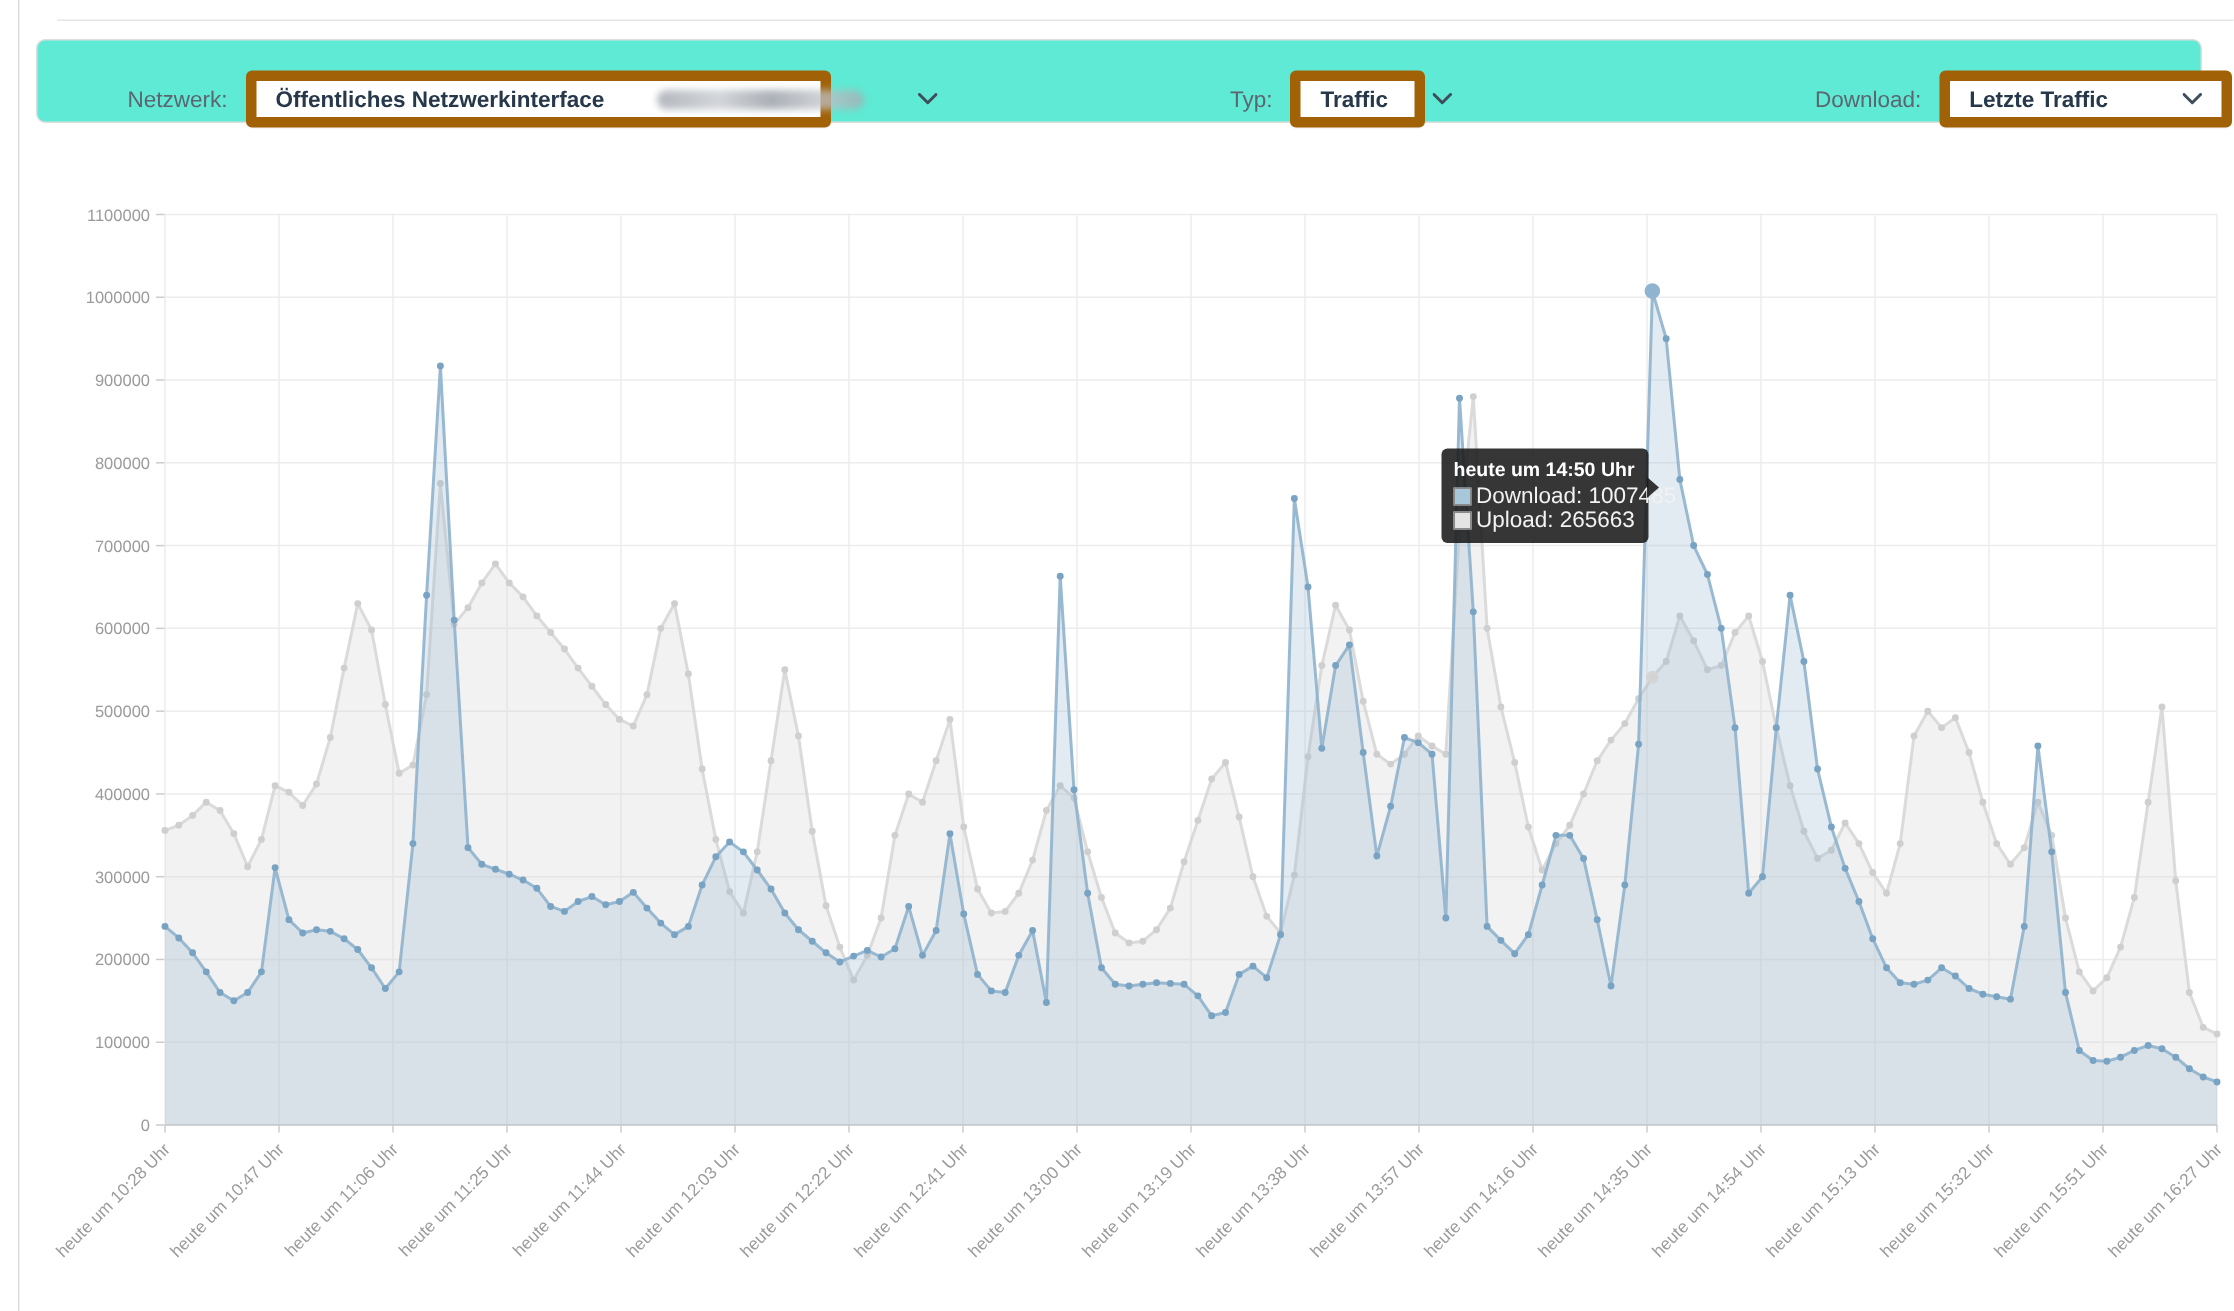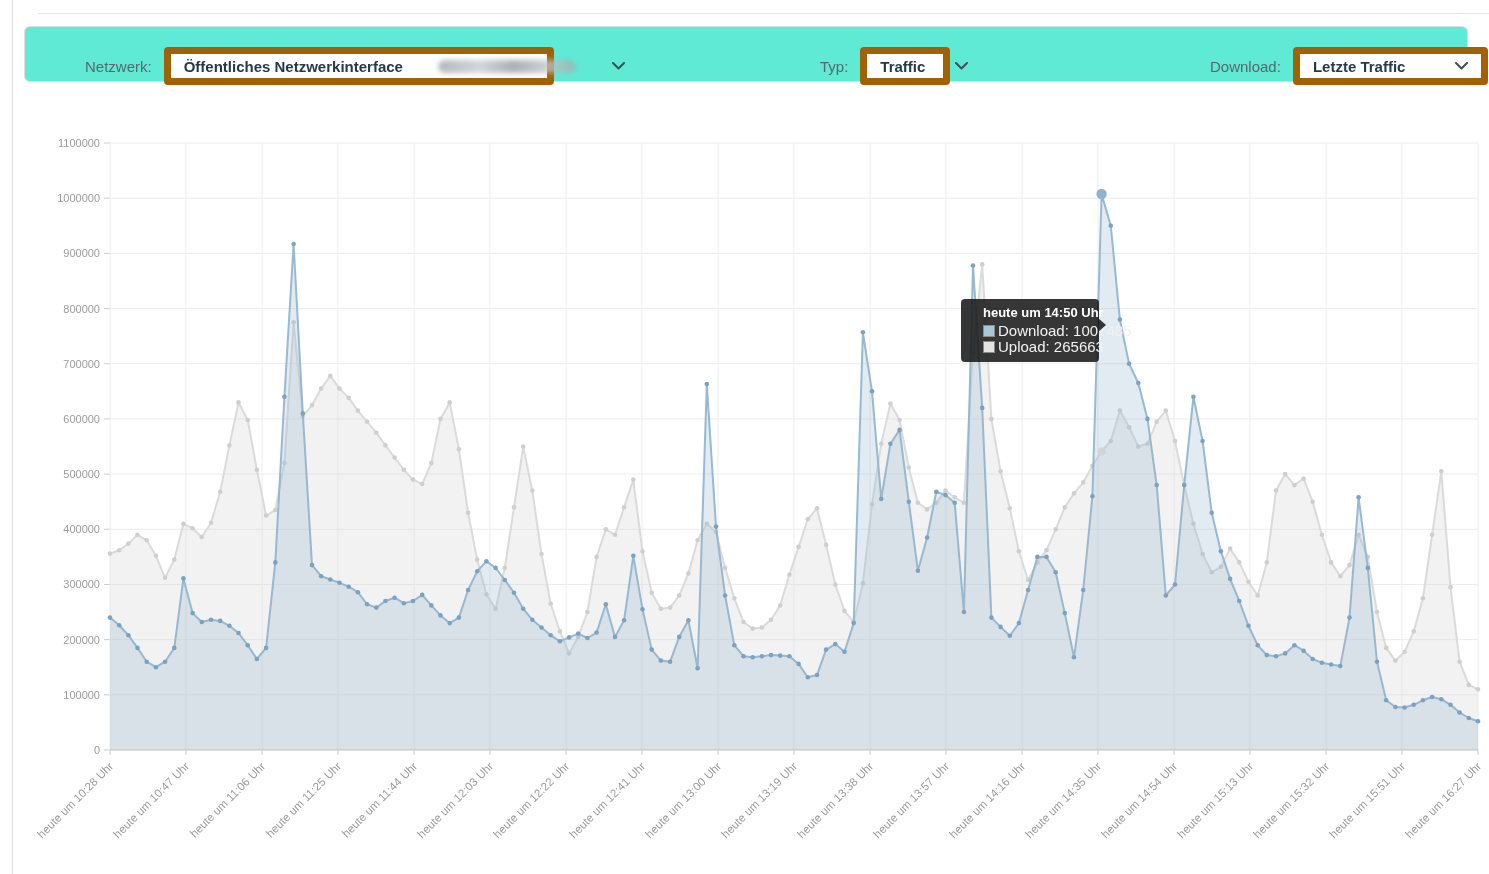--- a/index.html
+++ b/index.html
@@ -27,21 +27,21 @@
                border-radius:7px; background:linear-gradient(90deg,#9aa0a8,#c4c8cd 30%,#8f959e 55%,#c0c4c9 80%,#a6abb2);
                filter:blur(2.5px); opacity:0.75; flex:none; }
   .chev { flex:none; margin-left:auto; }
   .dd-network .chev { margin-left:2px; }
 
   
   #chart-host { position:absolute; left:0; top:0; width:1489px; height:874px; }
 
   
   .tooltip { position:absolute; left:961px; top:299px; width:138px;
-             background:rgba(26,26,26,0.88); border-radius:4px; padding:6px 8px 7px 22px;
+             background:rgba(26,26,26,0.88); border-radius:4px; padding:6px 8px 7px 8px;
              color:#f2f2f2; z-index:5; }
   .tooltip:after { content:""; position:absolute; right:-7px; top:19px;
                    border:7px solid transparent; border-right:none;
                    border-left:8px solid rgba(26,26,26,0.88); }
   .tt-title { font-size:13px; font-weight:bold; color:#ffffff; margin-bottom:3px; white-space:nowrap; }
   .tt-row { display:flex; align-items:center; font-size:15px; line-height:16px; white-space:nowrap; }
   .tt-swatch { width:12px; height:12px; border:1px solid #8a8a8a; margin-right:3px; flex:none; }
 </style>
 </head>
 <body>

